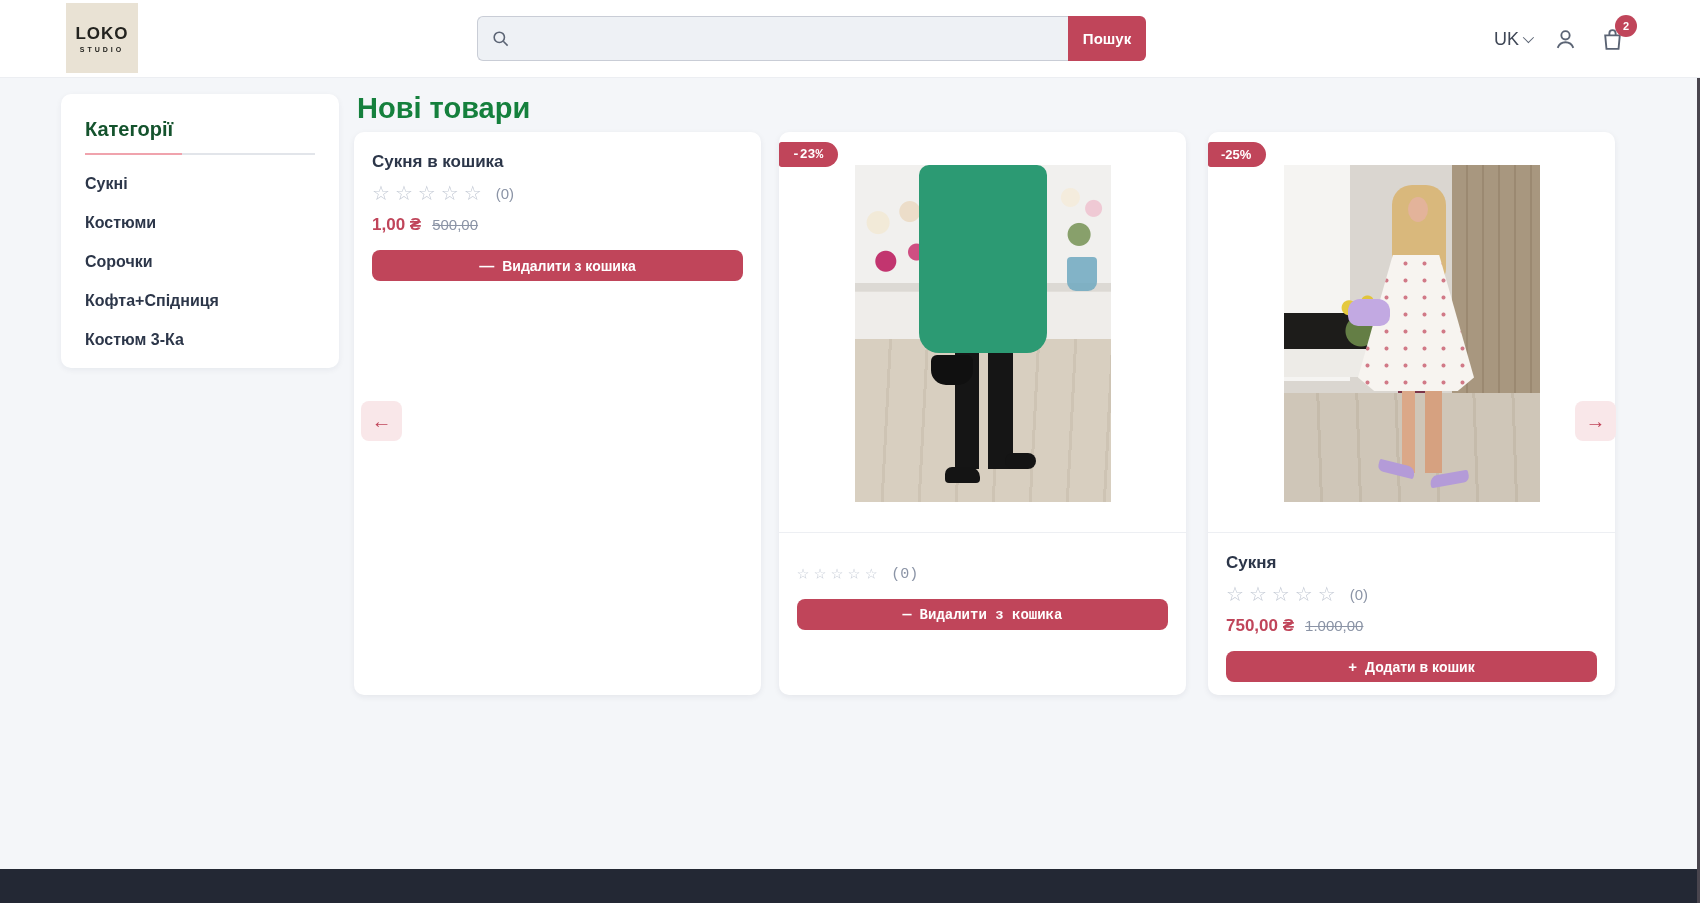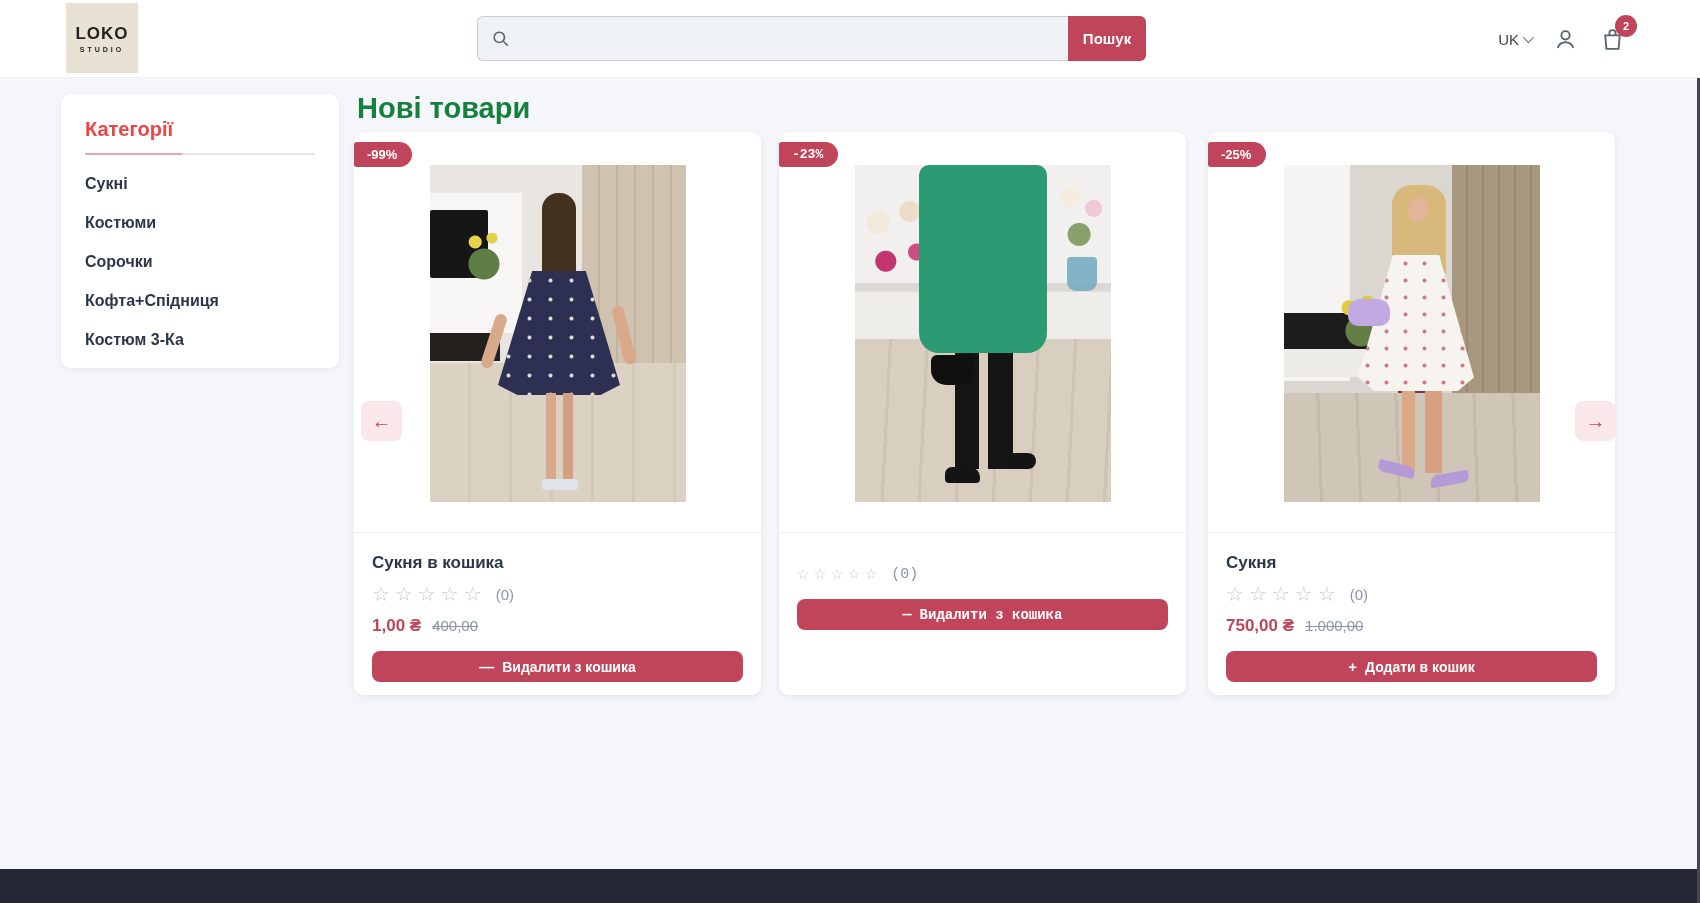--- a/index.html
+++ b/index.html
@@ -11,28 +11,28 @@
   .logo { position:absolute; left:46px; top:3px; width:72px; height:70px; background:#e9e2d4; display:flex; flex-direction:column; align-items:center; justify-content:center; cursor:pointer;margin-left:20px; }
   .logo .l1 { font-size:17px; font-weight:700; letter-spacing:1px; color:#23231f; }
   .logo .l2 { font-size:7px; font-weight:700; letter-spacing:3px; color:#23231f; margin-top:2px; }
 
   .searchwrap { position:absolute; left:477px; top:16px; width:669px; height:57px; display:flex; }
   .searchbox { flex:1; height:45px; background:#eef1f5; border:1px solid #c9cdd6; border-right:none; border-radius:6px 0 0 6px; display:flex; align-items:center; padding-left:13px; }
   .searchbox input { border:none; outline:none; background:transparent; font-size:15px; color:#2c3649; width:90%; margin-left:9px; font-family:inherit; }
   .search-btn { width:78px; height:45px; background:#c0455a; color:#fff; border:none; border-radius:0 6px 6px 0; font-size:15px; font-weight:700; cursor:pointer; font-family:inherit; }
 
   .hdr-right { position:absolute; right:75px; top:0; height:78px; display:flex; align-items:center; gap:22px; }
-  .lang { display:flex; align-items:center; gap:4px; font-size:15px; color:#3f4756; cursor:pointer; }
+  .lang { display:flex; align-items:center; gap:4px; font-size:18px; color:#3f4756; cursor:pointer; }
   .chev { width:8px; height:8px; border-right:1.6px solid #5b6474; border-bottom:1.6px solid #5b6474; transform:rotate(45deg) translateY(-2px); }
   .hicon { color:#5b6474; cursor:pointer; position:relative; display:flex; align-items:center; }
   .cart-badge { position:absolute; right:-12px; top:-12px; width:22px; height:22px; background:#c0455a; border-radius:50%; color:#fff; font-size:11px; font-weight:700; display:flex; align-items:center; justify-content:center; }
 
   
   .sidebar { position:absolute; left:61px; top:94px; width:278px; height:274px; background:#fff; border-radius:10px; box-shadow:0 2px 6px rgba(25,35,60,.06); padding:24px 24px; }
-  .sidebar h2 { font-size:20px; font-weight:700; color:#ef4444; }
+  .sidebar h2 { font-size:20px; font-weight:700; color:#14532d; }
   .side-divider { height:2px; margin:12px 0 20px 0; background:linear-gradient(90deg,#f0a3ad 0 42%,#e2e5ea 42% 100%); }
   .cat { font-size:16px; font-weight:700; color:#2c3649; margin-bottom:21px; cursor:pointer; }
   .cat:last-child { margin-bottom:0; }
 
   
   .main-title { position:absolute; left:357px; top:92px; font-size:29px; font-weight:700; color:#15803d; }
 
   .card { position:absolute; top:132px; width:407px; height:563px; background:#fff; border-radius:10px; box-shadow:0 2px 6px rgba(25,35,60,.07); }
   .card.c1 { left:354px; } .card.c2 { left:779px;font-family:Liberation Mono, monospace; } .card.c3 { left:1208px; }
   .imgsec { position:relative; height:401px; border-bottom:1px solid #edeff3; cursor:pointer; }
@@ -154,46 +154,29 @@
   <div class="cat">Сукні</div>
   <div class="cat">Костюми</div>
   <div class="cat">Сорочки</div>
   <div class="cat">Кофта+Спідниця</div>
   <div class="cat">Костюм 3-Ка</div>
 </div>
 
 <h1 class="main-title">Нові товари</h1>
 
 <div class="card c1">
-  <div class="imgsec">
-    <div class="badge">-99%</div>
-    <div class="photo p1">
-      <div class="wood"></div>
-        <div class="floor"></div>
-        <div class="niche"></div>
-        <div class="tv"></div>
-      <div class="shelfdark"></div>
-        <div class="tulips"></div>
-        <div class="hair"></div>
-        <div class="armL"></div>
-      <div class="armR"></div>
-        <div class="dress"></div>
-        <div class="legs"></div>
-        <div class="shoes"></div>
-    </div>
-  </div>
   <div class="details">
     <div class="ptitle">Сукня в кошика</div>
     <div class="stars-row">
       <span class="stars">☆☆☆☆☆</span>
       <span class="rcount">(0)</span>
     </div>
     <div class="price-row">
       <span class="price">1,00 ₴</span>
-      <span class="oldprice">400,00</span>
+      <span class="oldprice">500,00</span>
     </div>
     <button class="cart-btn">
       <span class="btn-ic">—</span>
       <span>Видалити з кошика</span>
     </button>
   </div>
 </div>
 
 <div class="card c2">
   <div class="imgsec">

